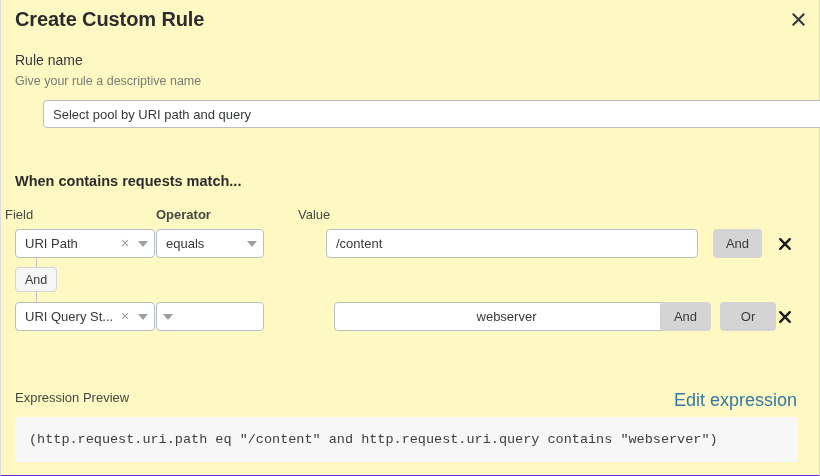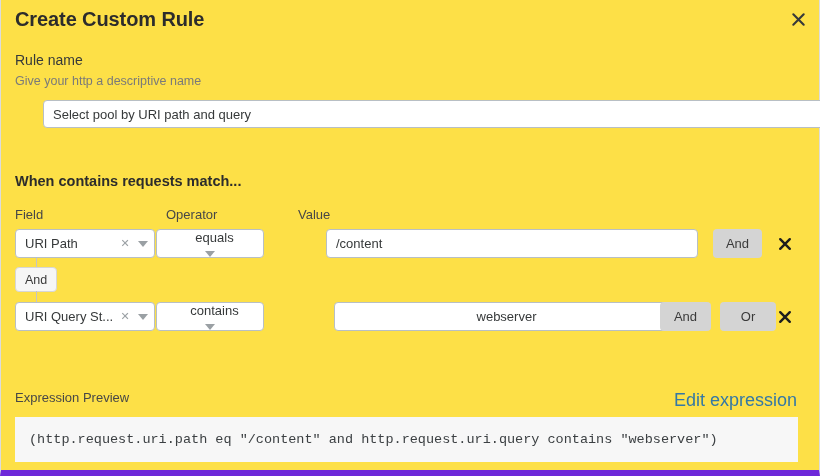--- a/index.html
+++ b/index.html
@@ -11,24 +11,24 @@
     width: 820px; height: 476px;
     font-family: "Liberation Sans", sans-serif;
     color: #313131;
     overflow: hidden;
     position: relative;
   }
   .modal {
     position: absolute;
     left: 0; top: 0;
     width: 820px; height: 476px;
-    background: #fde047;
+    background: #fef9c3;
     border-left: 1px solid #dcdcdc;
     border-right: 1px solid #dcdcdc;
-    border-bottom: 6px solid #6d28d9;
+    border-bottom: 1px solid #6d28d9;
   }
 
   
   .modal-title {
     position: absolute;
     left: 14px; top: 8px;
     font-size: 20px;
     font-weight: bold;
     letter-spacing: -0.1px;
     color: #2c2c2c;
@@ -77,22 +77,22 @@
     font-weight: bold;
     color: #2c2c2c;
   }
 
   .col-label {
     position: absolute;
     top: 207px;
     font-size: 13px;
     color: #474747;
   }
-  .col-label.c1 { left: 14px; }
-  .col-label.c2 { left: 165px; }
+  .col-label.c1 { left: 4px; }
+  .col-label.c2 { left: 155px; font-weight: bold; }
   .col-label.c3 { left: 297px; }
 
   
   .row { position: absolute; left: 0; height: 29px; }
   .row.r1 { top: 229px; }
   .row.r2 { top: 302px; }
 
   .select-box {
     position: absolute;
     height: 29px;
@@ -128,21 +128,21 @@
   }
   .caret i {
     display: block;
     width: 0; height: 0;
     border-left: 5px solid transparent;
     border-right: 5px solid transparent;
     border-top: 6px solid #9aa0a4;
   }
 
   .field-sel { left: 14px; width: 140px; }
-  .op-sel    { left: 155px; width: 108px; flex-direction: column; }
+  .op-sel    { left: 155px; width: 108px; }
 
   .val-input { top: 0; height: 29px; }
   .r1 .val-input { left: 297px; width: 372px; }
   .r2 .val-input { left: 305px; width: 345px; text-align: center; }
 
   .logic-btn {
     position: absolute;
     height: 29px;
     background: #d4d4d4;
     border: none;
@@ -230,21 +230,21 @@
 <div class="modal">
 
   <div class="modal-title">Create Custom Rule</div>
   <div class="close-btn">
     <svg width="15" height="15" viewBox="0 0 15 15" aria-hidden="true">
       <path d="M2.3 2.3 L12.7 12.7 M12.7 2.3 L2.3 12.7" stroke="#36393a" stroke-width="2.1" stroke-linecap="round" fill="none"></path>
     </svg>
   </div>
 
   <div class="sec-label rule-name-label">Rule name</div>
-  <div class="sec-label rule-name-help">Give your http a descriptive name</div>
+  <div class="sec-label rule-name-help">Give your rule a descriptive name</div>
   <input id="rule-name-input" class="text-input" type="text" value="Select pool by URI path and query" style="">
 
   <div class="match-heading">When contains requests match...</div>
 
   <div class="col-label c1">Field</div>
   <div class="col-label c2">Operator</div>
   <div class="col-label c3">Value</div>
 
   <div class="row r1" style="width:820px">
     <div class="select-box field-sel">
@@ -275,21 +275,20 @@
 
   <div class="row r2" style="width:820px">
     <div class="select-box field-sel">
       <span class="sel-text">URI Query St...</span>
       <span class="clear-x">✕</span>
       <span class="caret">
           <i></i>
         </span>
     </div>
     <div class="select-box op-sel">
-      <span class="sel-text">contains</span>
       <span class="caret">
           <i></i>
         </span>
     </div>
     <input class="text-input val-input" type="text" value="webserver" style="">
     <button class="logic-btn and-btn">And</button>
     <button class="logic-btn or-btn">Or</button>
     <div class="del-btn">
       <svg width="14" height="14" viewBox="0 0 14 14" aria-hidden="true">
         <path d="M2.2 2.2 L11.8 11.8 M11.8 2.2 L2.2 11.8" stroke="#1d1d1d" stroke-width="2.4" stroke-linecap="round" fill="none"></path>

